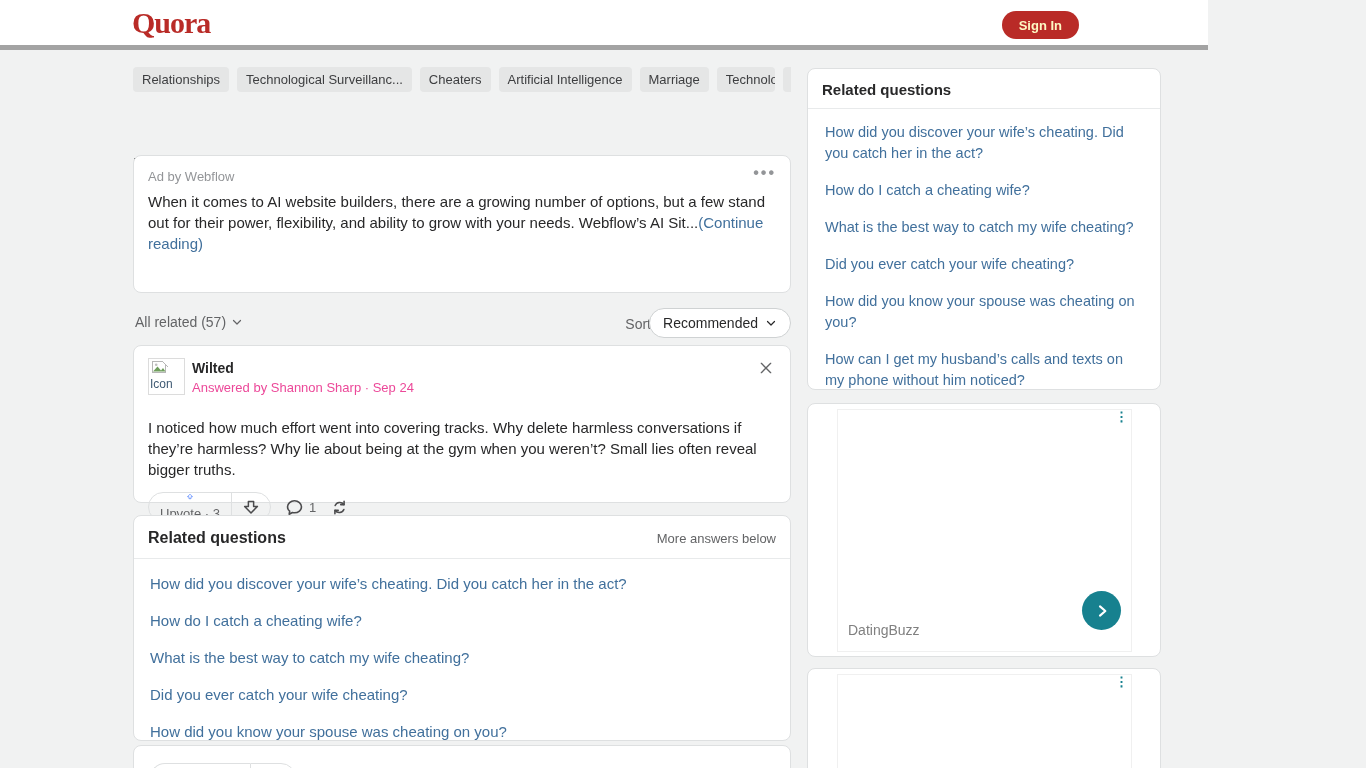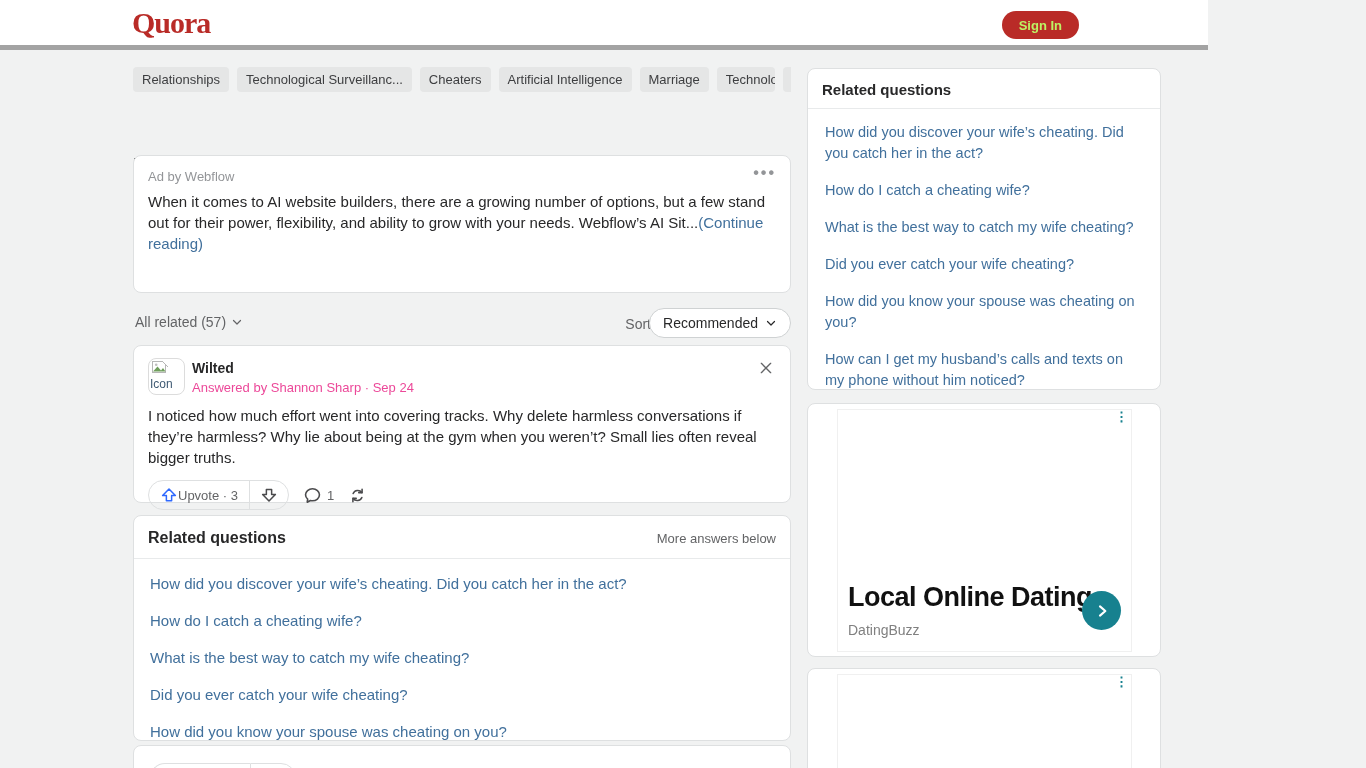--- a/index.html
+++ b/index.html
@@ -15,21 +15,21 @@
     position:absolute; top:0; left:0; width:1208px; height:50px;
     background:#ffffff; border-bottom:5px solid #a3a3a3; z-index:5;
   }
   .logo {
     position:absolute; left:132px; top:6px;
     font-family:"Liberation Serif", serif; font-weight:bold;
     font-size:30px; color:#b92b27; letter-spacing:-1px; cursor:pointer;
   }
   .signin-btn {
     position:absolute; right:129px; top:11px;
-    background:#b92b27; color:#bef264; border:none; border-radius:15px;
+    background:#b92b27; color:#fef9c3; border:none; border-radius:15px;
     height:28px; padding:0 17px; font-size:13px; font-weight:bold;
     font-family:"Liberation Sans", sans-serif; cursor:pointer;
   }
   
   .main-col { position:absolute; left:133px; top:50px; width:658px; }
   .side-col { position:absolute; left:807px; top:50px; width:354px; }
   .card {
     background:#fff; border:1px solid #dee0e1; border-radius:8px;
     position:absolute; left:0; width:658px;
   }
@@ -75,44 +75,45 @@
   .sort-pill {
     position:absolute; right:0; top:0; height:30px;
     border:1px solid #cfd2d3; border-radius:16px; background:#fff;
     display:flex; align-items:center; gap:7px; padding:0 13px;
     font-size:14px; color:#282829; cursor:pointer;
   }
   
   .answer-card { top:295px; height:158px; padding:12px 14px; }
   .answer-head { display:flex; position:relative; }
   .avatar {
-    width:37px; height:37px; border:1px solid #dcdcdc; border-radius:8px;
+    width:37px; height:37px; border:1px solid #dcdcdc; border-radius:0;
     background:#fff; overflow:hidden; position:relative; flex:0 0 auto;
     cursor:pointer;
   }
   .avatar .broken-glyph { position:absolute; left:3px; top:2px; }
   .avatar .alt-text {
     position:absolute; left:1px; top:18px; font-size:12px; color:#3f5a73;
   }
   .answer-who { margin-left:7px; padding-top:2px; }
   .answer-author { font-size:14px; font-weight:bold; color:#282829; cursor:pointer; }
   .answer-meta { font-size:13px; color:#ec4899; margin-top:4px; }
   .close-x {
     position:absolute; right:0; top:2px; width:18px; height:18px;
     cursor:pointer; color:#636466;
   }
-  .answer-body { font-size:15px; line-height:21px; margin-top:10px; color:#282829; }
+  .answer-body { font-size:15px; line-height:21px; margin-top:22px; color:#282829; }
   .action-bar { display:flex; align-items:center; margin-top:12px; gap:14px; }
   .vote-pill {
     display:flex; align-items:center; height:30px;
     border:1px solid #dee0e1; border-radius:17px; overflow:hidden;
   }
   .vote-up {
-    display:flex; align-items:center; padding:0 11px; height:100%;
+    display:flex; align-items:center; gap:6px; padding:0 11px; height:100%;
     cursor:pointer;
+    flex-direction:column;
   }
   .vote-up-label { font-size:13px; color:#636466; }
   .vote-sep { width:1px; height:30px; background:#dee0e1; }
   .vote-down { padding:0 10px; display:flex; align-items:center; height:100%; cursor:pointer; }
   .icon-btn { display:flex; align-items:center; gap:5px; cursor:pointer; color:#636466; }
   .count-txt { font-size:13px; color:#636466; }
   
   .related-card { top:465px; height:226px; }
   .rel-head {
     display:flex; justify-content:space-between; align-items:center;
@@ -310,21 +311,20 @@
       <div class="side-rq-item">How did you know your spouse was cheating on you?</div>
       <div class="side-rq-item">How can I get my husband’s calls and texts on my phone without him noticed?</div>
     </div>
   </div>
 
   <div class="side-card side-ad1">
     <div class="ad-frame">
       <div class="teal-dots">
           <span>⋮</span>
         </div>
-      <div class="dating-title">Local Online Dating</div>
       <div class="dating-brand">DatingBuzz</div>
       <div class="teal-circle">
         <svg width="16" height="16" viewBox="0 0 24 24" fill="none" stroke="#ffffff" stroke-width="3.2" stroke-linecap="round" stroke-linejoin="round">
             <path d="M9 5l8 7-8 7"></path>
           </svg>
       </div>
     </div>
   </div>
 
   <div class="side-card side-ad2">

